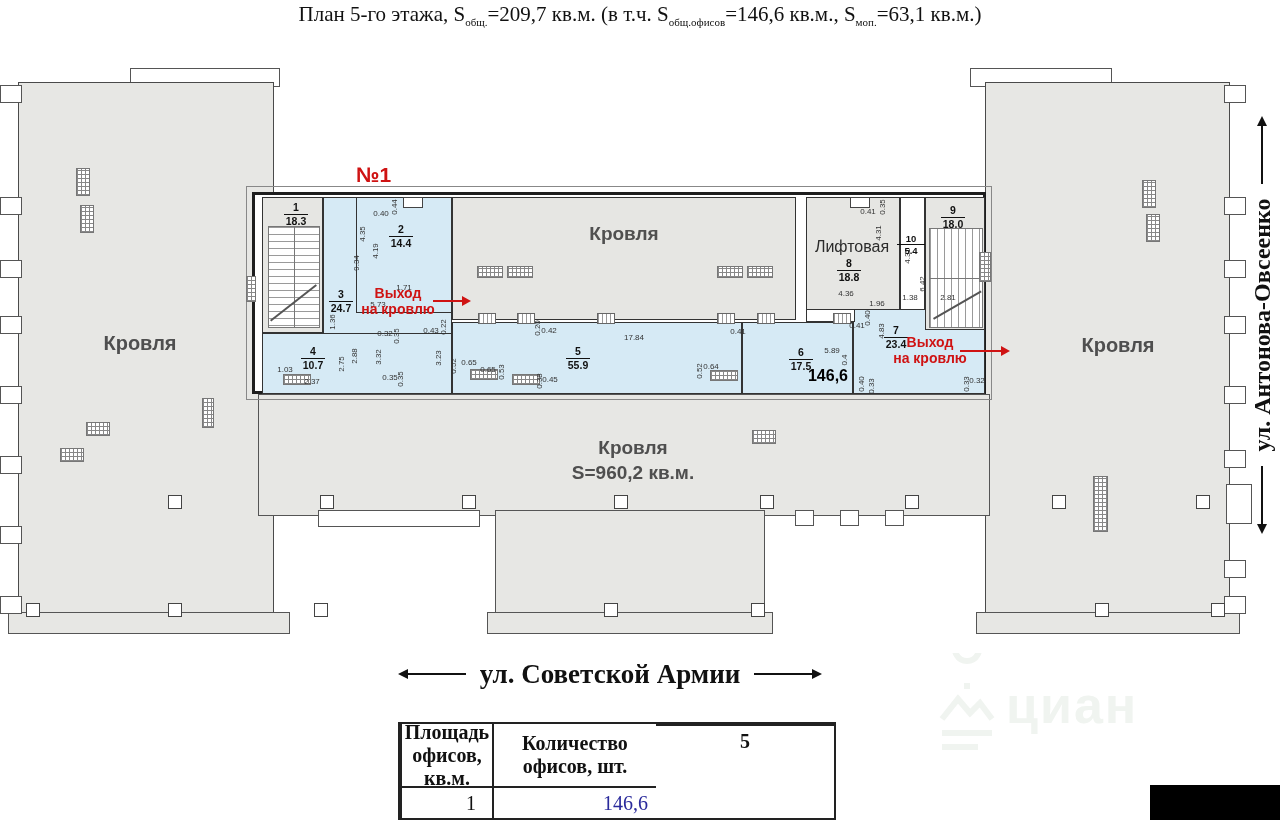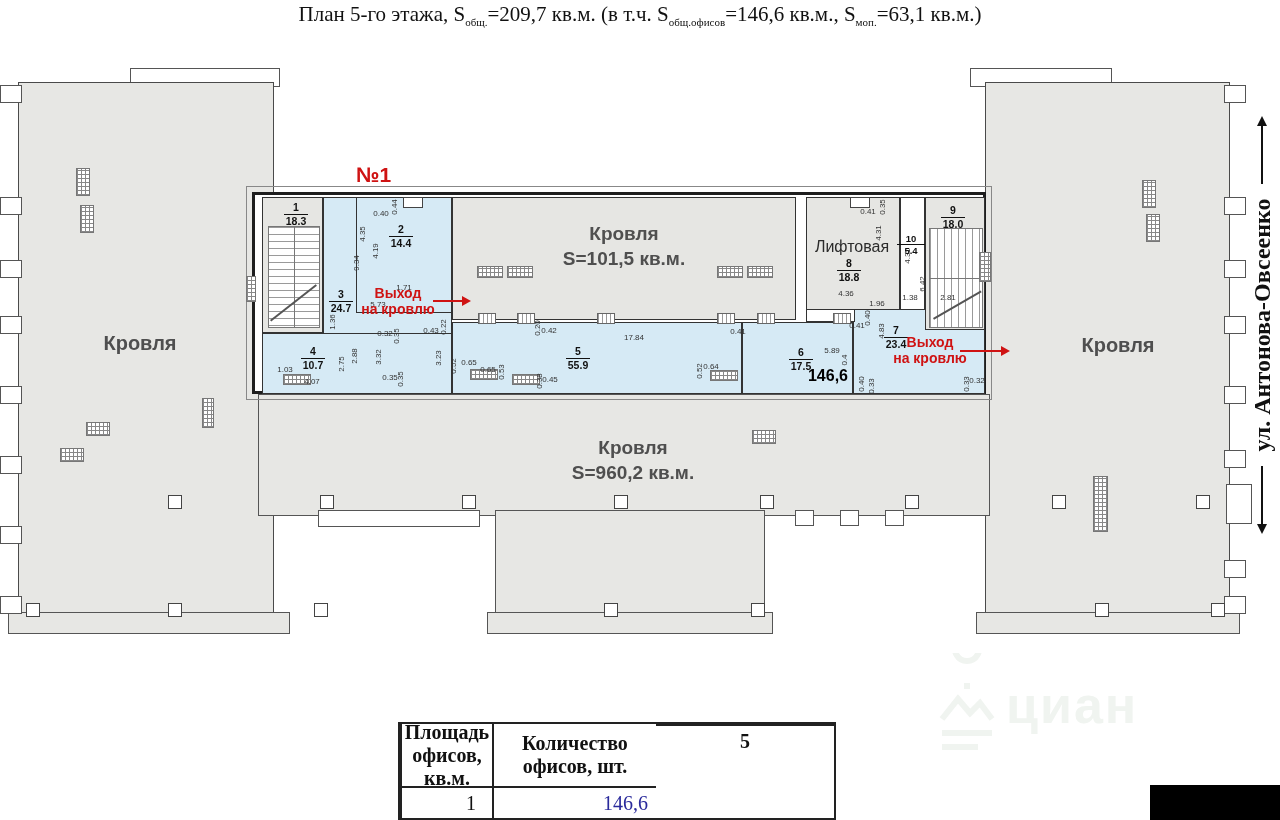--- a/index.html
+++ b/index.html
@@ -201,21 +201,21 @@
       <span class="dim rot" style="left: 394px; top: 207px;">0.44</span>
       <span class="dim rot" style="left: 362px; top: 234px;">4.35</span>
       <span class="dim rot" style="left: 375px; top: 251px;">4.19</span>
       <span class="dim rot" style="left: 356px; top: 263px;">9.34</span>
       <span class="dim" style="left: 404px; top: 287px;">1.71</span>
       <span class="dim" style="left: 378px; top: 304px;">5.73</span>
       <span class="dim rot" style="left: 332px; top: 322px;">1.36</span>
       <span class="dim rot" style="left: 354px; top: 356px;">2.88</span>
       <span class="dim rot" style="left: 341px; top: 364px;">2.75</span>
       <span class="dim" style="left: 285px; top: 369px;">1.03</span>
-      <span class="dim" style="left: 312px; top: 381px;">4.07</span>
+      <span class="dim" style="left: 312px; top: 381px;">2.37</span>
       <span class="dim rot" style="left: 378px; top: 357px;">3.32</span>
       <span class="dim" style="left: 385px; top: 333px;">0.32</span>
       <span class="dim rot" style="left: 396px; top: 336px;">0.35</span>
       <span class="dim" style="left: 390px; top: 377px;">0.35</span>
       <span class="dim rot" style="left: 400px; top: 379px;">0.35</span>
       <span class="dim rot" style="left: 438px; top: 358px;">3.23</span>
       <span class="dim" style="left: 634px; top: 337px;">17.84</span>
       <span class="dim" style="left: 431px; top: 330px;">0.43</span>
       <span class="dim rot" style="left: 443px; top: 327px;">0.22</span>
       <span class="dim rot" style="left: 537px; top: 328px;">0.20</span>
@@ -246,21 +246,20 @@
       <span class="dim rot" style="left: 907px; top: 256px;">4.31</span>
       <span class="dim" style="left: 910px; top: 297px;">1.38</span>
       <span class="dim rot" style="left: 922px; top: 284px;">6.42</span>
       <span class="dim" style="left: 948px; top: 297px;">2.81</span>
     </div>
 
   <div class="roof-label" style="left:90px;top:330px;width:100px;">Кровля</div>
   <div class="roof-label" style="left:1063px;top:332px;width:110px;">Кровля</div>
   <div class="roof-label" style="left:502px;top:222px;width:244px;font-size:19px;">
     <span style="display:block;">Кровля</span>
-    <span style="display:block;">S=101,5 кв.м.</span>
   </div>
   <div class="roof-label" style="left:498px;top:436px;width:270px;font-size:19px;">
     <span style="display:block;">Кровля</span>
     <span style="display:block;">S=960,2 кв.м.</span>
   </div>
 
   <div class="room-label" style="left:271px;top:201px;"><span class="rn">1</span><span class="ra">18.3</span></div>
   <div class="room-label" style="left:376px;top:223px;"><span class="rn">2</span><span class="ra">14.4</span></div>
   <div class="room-label" style="left:316px;top:288px;"><span class="rn">3</span><span class="ra">24.7</span></div>
   <div class="room-label" style="left:288px;top:345px;"><span class="rn">4</span><span class="ra">10.7</span></div>
@@ -279,20 +278,25 @@
     <span style="display:block;">Выход</span>
     <span style="display:block;">на кровлю</span>
   </div>
   <div class="red-arrow" style="left:433px;top:300px;width:30px;"></div>
   <div class="red-label" style="left:878px;top:334px;width:104px;">
     <span style="display:block;">Выход</span>
     <span style="display:block;">на кровлю</span>
   </div>
   <div class="red-arrow" style="left:960px;top:350px;width:42px;"></div>
 
+  <div class="street street-bottom">
+    <div class="arrow-line left"></div>
+    <div class="street-text">ул. Советской Армии</div>
+    <div class="arrow-line right"></div>
+  </div>
   <div class="street street-right">
     <div class="arrow-line left"></div>
     <div class="street-text">ул. Антонова-Овсеенко</div>
     <div class="arrow-line right"></div>
   </div>
 
   <div class="sum-table">
     <div class="cell th">Площадь офисов, кв.м.</div>
     <div class="cell th">Количество офисов, шт.</div>
     <div class="cell td floor c0">5</div>

